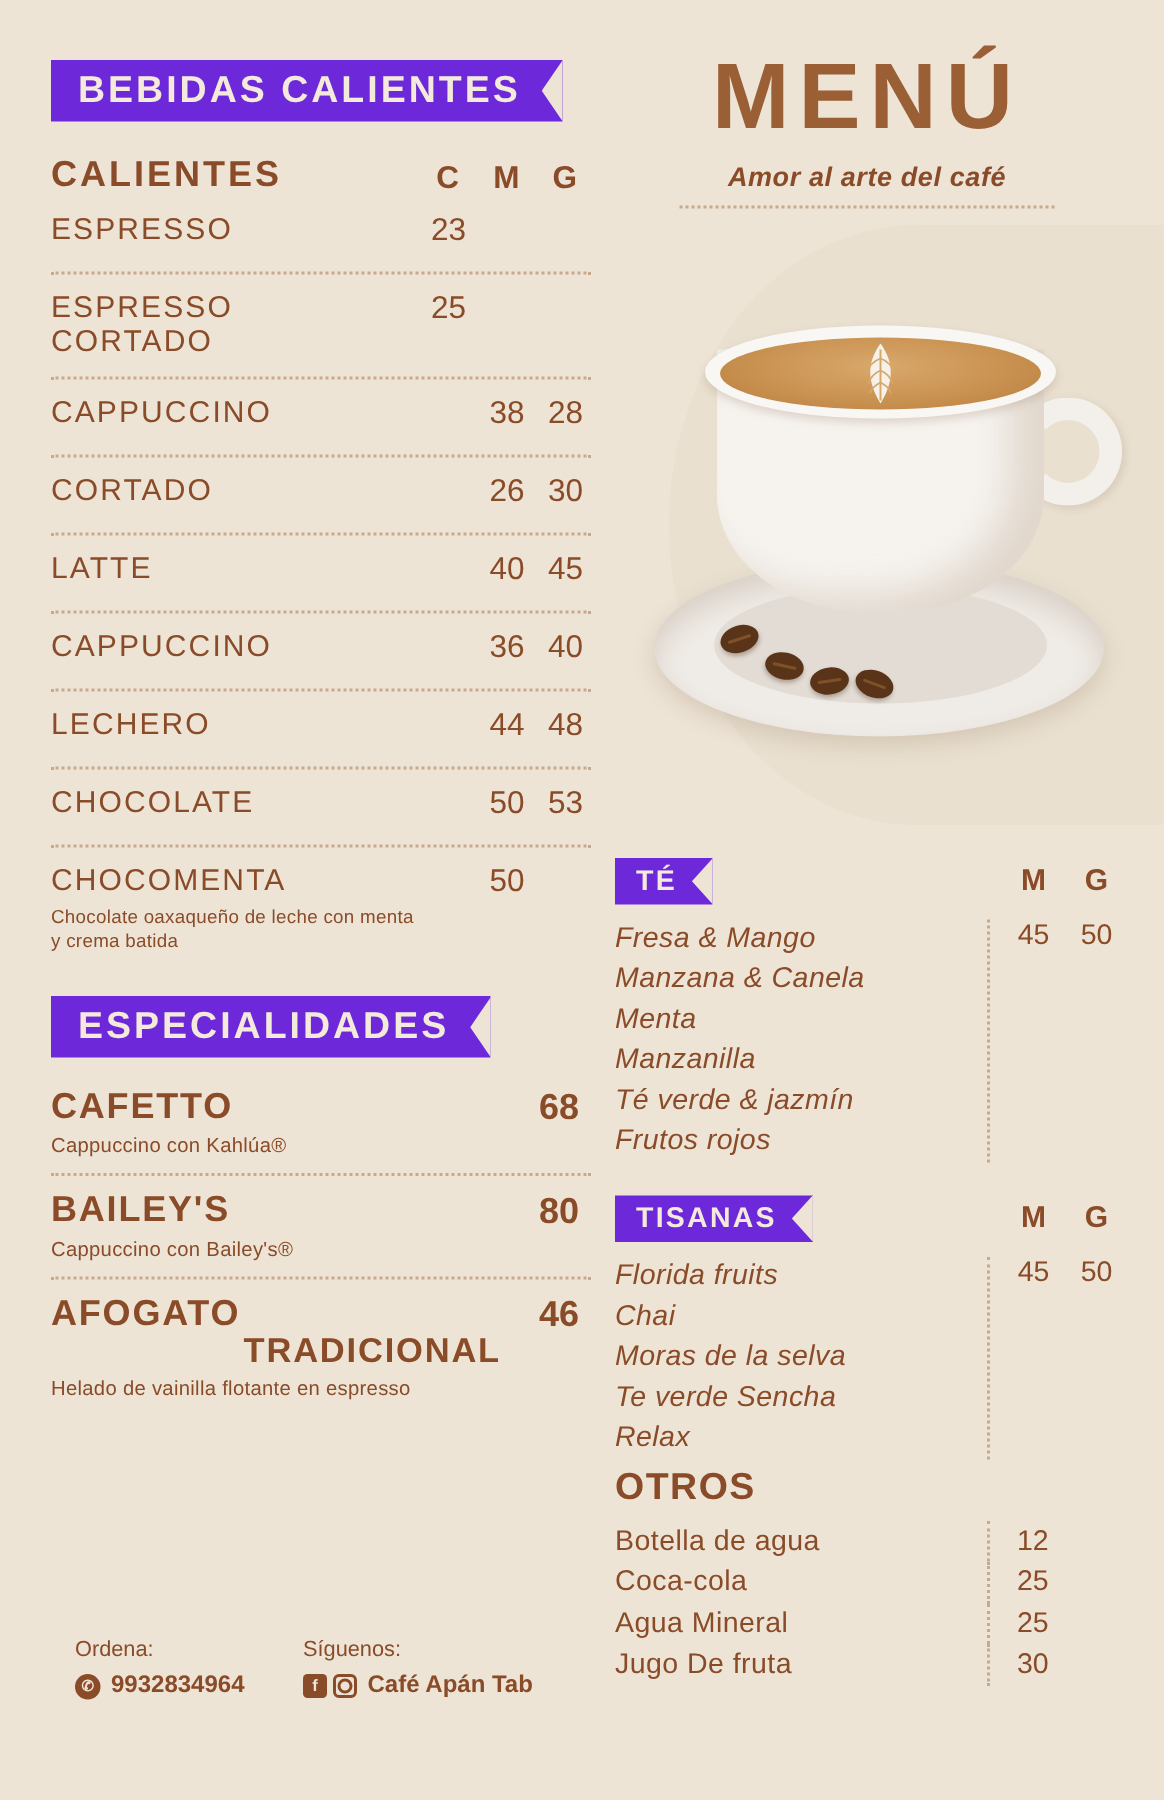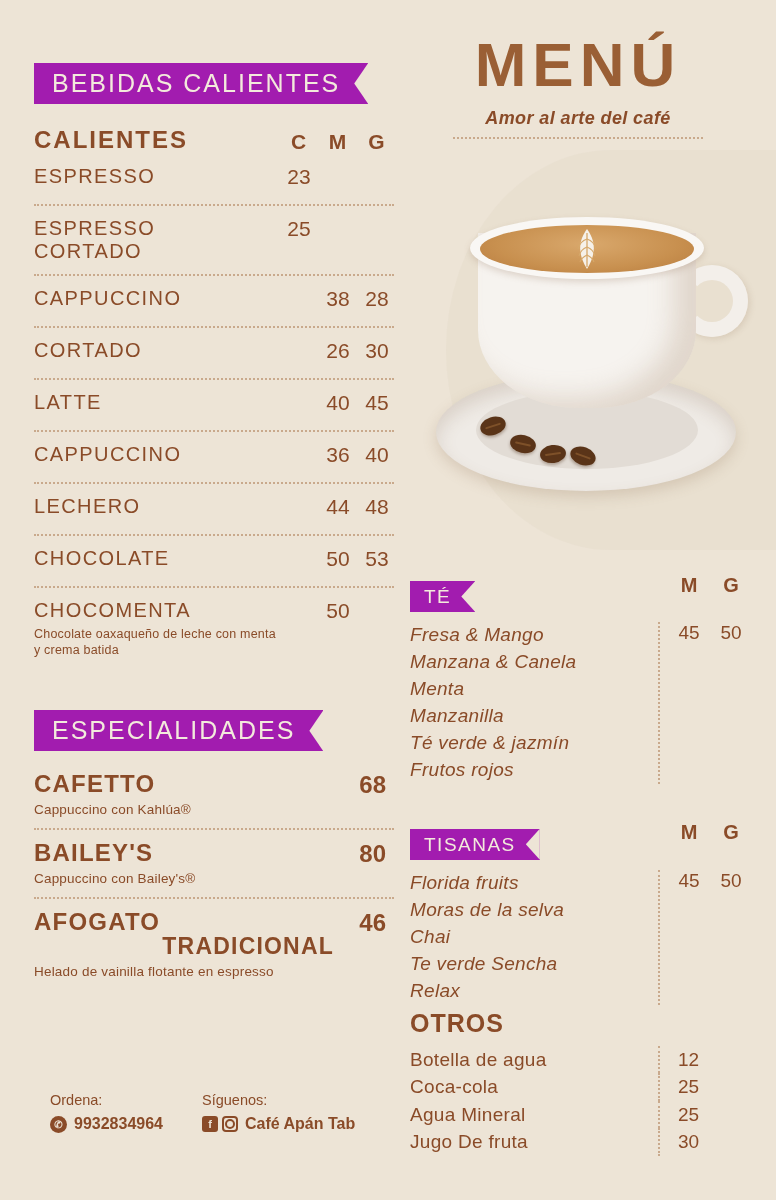--- a/index.html
+++ b/index.html
@@ -11,28 +11,27 @@
   }
   .page {
     position: relative;
     width: 776px; height: 1200px;
     background: #EDE4D6;
   }
   
   .ribbon {
     display: inline-block;
     position: relative;
-    background: #a21caf;
+    background: #6d28d9;
     color: #F3EADC;
-    font-weight: normal;
+    font-weight: bold;
     letter-spacing: 2px;
     padding: 8px 28px 8px 18px;
     font-size: 25px;
     line-height: 1;
-    margin-top: 23px;
   }
   .ribbon::after {
     content: "";
     position: absolute;
     right: 0; top: 0;
     width: 14px; height: 100%;
     background: #EDE4D6;
     clip-path: polygon(100% 0, 0 50%, 100% 100%);
   }
   .ribbon.small {
@@ -554,21 +553,21 @@
       <path d="M21 12 C15 14 13 18 12 22 M21 12 C27 14 29 18 30 22
                M21 20 C16 22 14 25 13 29 M21 20 C26 22 28 25 29 29
                M21 28 C17 30 15 32 14 35 M21 28 C25 30 27 32 28 35" stroke="#D6A86A" stroke-width="1.1" fill="none"></path>
     </svg>
     <div class="bean" style="left:62px; top:222px; transform:rotate(-18deg);"></div>
     <div class="bean" style="left:92px; top:240px; transform:rotate(12deg);"></div>
     <div class="bean" style="left:122px; top:250px; transform:rotate(-8deg);"></div>
     <div class="bean" style="left:152px; top:252px; transform:rotate(20deg);"></div>
   </div>
 
-  <div style="position:absolute; left:410px; top:552px; width:336px;">
+  <div style="position:absolute; left:410px; top:566px; width:336px;">
 
     <div class="rlist">
       <div class="rhead">
         <div class="ribbon small">TÉ</div>
         <div class="sizes">
           <span>M</span>
           <span>G</span>
         </div>
       </div>
       <div class="rbody">
@@ -591,22 +590,22 @@
       <div class="rhead">
         <div class="ribbon small">TISANAS</div>
         <div class="sizes">
           <span>M</span>
           <span>G</span>
         </div>
       </div>
       <div class="rbody">
         <div class="rnames">
           <div>Florida fruits</div>
+          <div>Chai</div>
           <div>Moras de la selva</div>
-          <div>Chai</div>
           <div>Te verde Sencha</div>
           <div>Relax</div>
         </div>
         <div class="rprices">
           <span>45</span>
           <span>50</span>
         </div>
       </div>
     </div>
 

